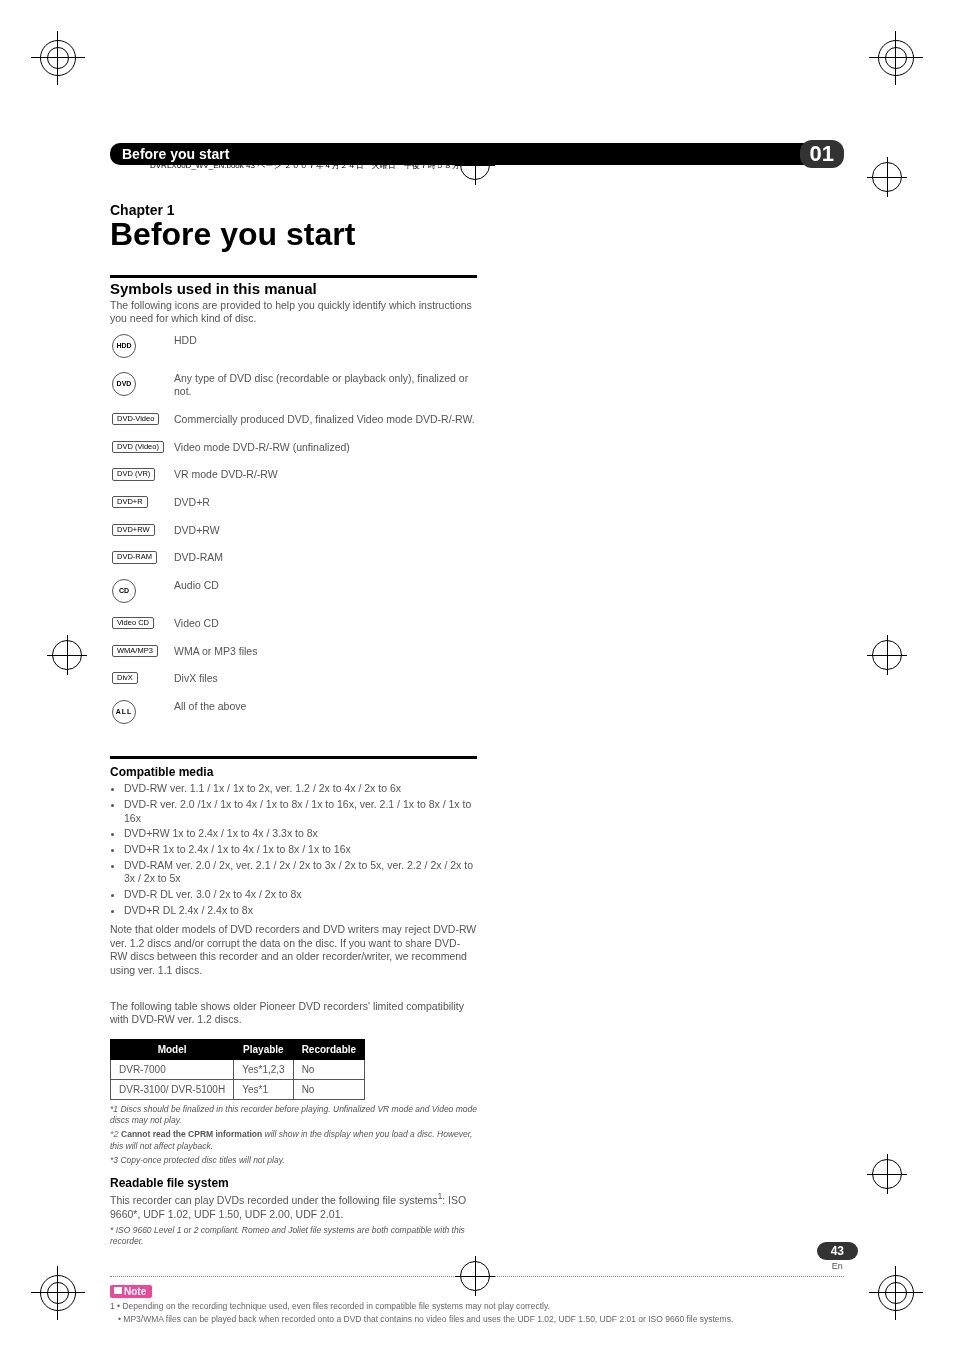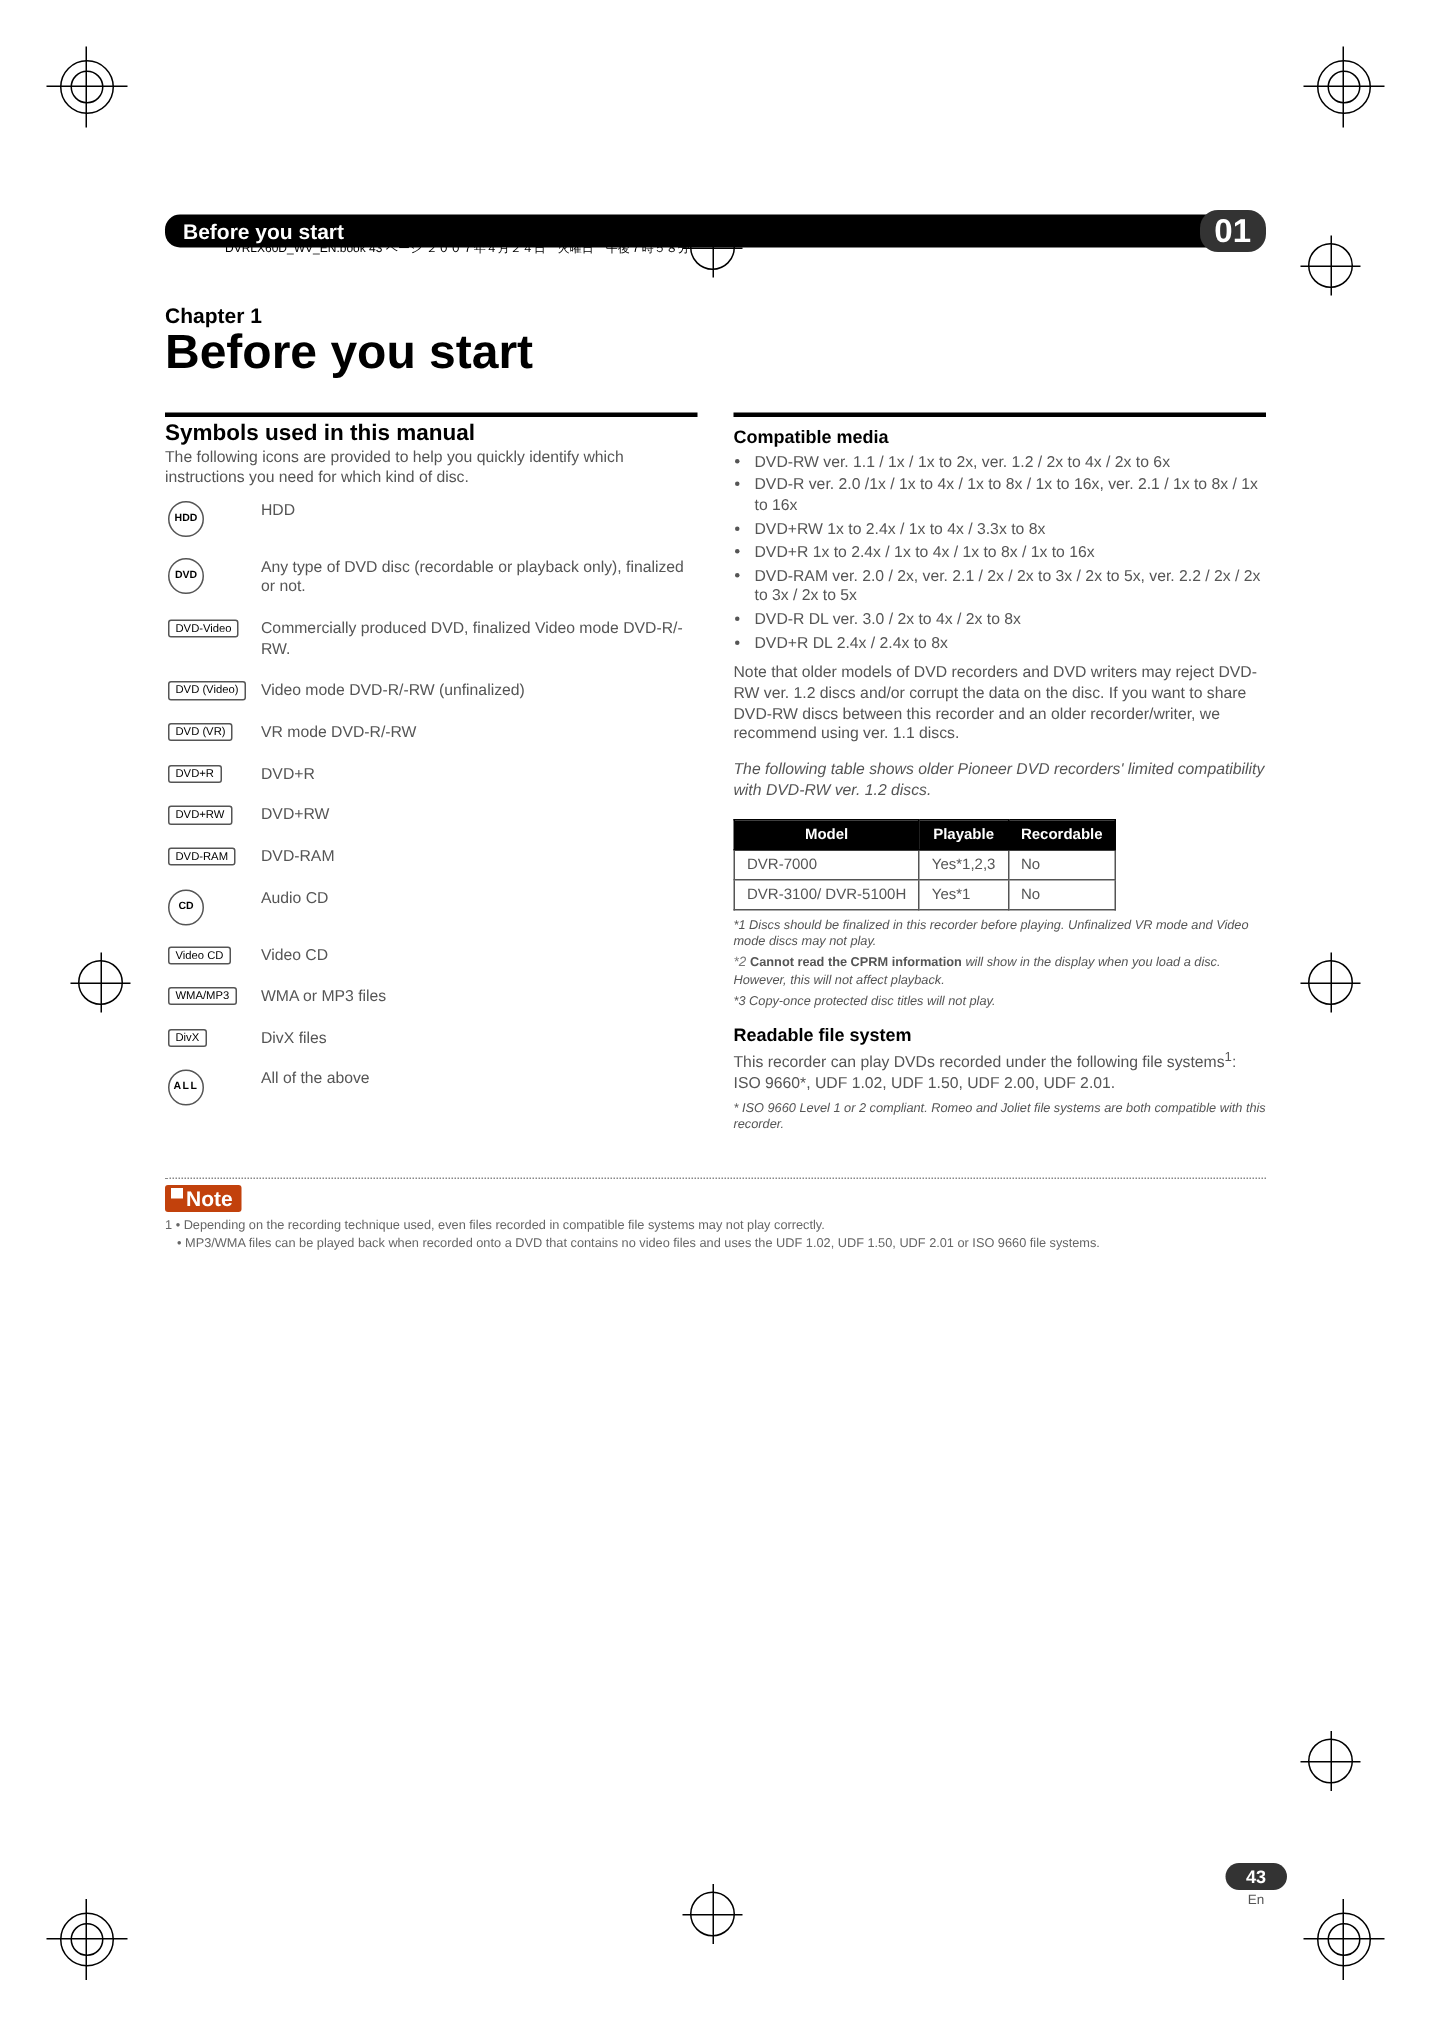--- a/index.html
+++ b/index.html
@@ -18,40 +18,40 @@
 .small-target { width:28px; height:28px; border-radius:50%; border:1px solid #000; position:absolute; }
 .small-target::before, .small-target::after { content:""; position:absolute; background:#000; }
 .small-target::before { width:1px; height:40px; top:-6px; left:14px; }
 .small-target::after { width:40px; height:1px; left:-6px; top:14px; }
 .header-line { font-size: 8px; color:#000; position:absolute; top:160px; left:150px; }
 .section-bar { display:flex; align-items:center; margin-top: 80px; }
 .section-bar .pill { flex:1; background:#000; color:#fff; font-weight:bold; font-size:14px; padding: 3px 12px; border-radius: 10px 0 0 10px; }
 .section-bar .num { background:#333; color:#fff; font-size:22px; font-weight:bold; padding: 1px 10px; border-radius: 12px; margin-left:-6px; }
 .chapter-label { font-size:14px; font-weight:bold; margin-top: 34px; }
 .chapter-title { font-size:32px; font-weight:bold; margin-top:-2px; }
-.columns { display:flex; gap: 24px; margin-top: 22px; }
+.columns { display:flex; gap: 24px; margin-top: 22px; flex-direction: column; }
 .col { width: 50%; font-size: 10.5px; line-height: 1.3; color:#555; }
 .rule { height:3px; background:#000; margin-bottom:1px; }
 .h2 { font-size:15px; font-weight:bold; color:#000; }
 .h3 { font-size:12px; font-weight:bold; color:#000; }
 .sym-table { width:100%; }
 .sym-table td { vertical-align: top; padding: 6px 0; }
 .sym-table td:first-child { width: 60px; font-size:8px; font-weight:bold; color:#000; }
 .icon-box { display:inline-block; border:1px solid #555; padding: 1px 4px; font-size:7.5px; font-weight:normal; border-radius:2px; color:#000; background:#fff; line-height:1.1; }
 .icon-round { display:inline-block; border:1px solid #555; border-radius:50%; width:22px; height:22px; font-size:7px; font-weight:bold; text-align:center; line-height:22px; color:#000; }
 ul.bullets { margin: 2px 0 6px 0; padding-left: 14px; }
 ul.bullets li { margin-bottom: 2px; }
 table.compat { border-collapse: collapse; margin-top: 12px; }
 table.compat th { background:#000; color:#fff; font-size:10px; padding: 3px 8px; border:1px solid #000; }
 table.compat td { border:1px solid #555; font-size:10px; padding: 3px 8px; text-align:left; }
 table.compat td:first-child { text-align:left; }
 .foot { font-size: 8.5px; font-style: italic; color:#555; line-height:1.25; margin-top:4px; }
 .foot b { font-style: normal; }
 .note-row { margin-top: 30px; border-top:1px dotted #888; padding-top:4px; }
-.note-icon { display:inline-block; background:#c2410c; color:#fff; font-size:14px; padding:1px 6px 1px 14px; border-radius:2px; position:relative; font-weight:bold; }
+.note-icon { display:inline-block; background:#ec4899; color:#fff; font-size:10px; padding:1px 6px 1px 14px; border-radius:2px; position:relative; font-weight:bold; }
 .note-icon::before { content:""; position:absolute; left:4px; top:2px; width:8px; height:7px; background:#fff; }
 .note-text { font-size:8.5px; color:#666; margin-top:2px; line-height:1.25; }
 .page-num { position:absolute; right:96px; bottom:80px; text-align:center; }
 .page-num .bubble { background:#333; color:#fff; font-size:12px; font-weight:bold; padding:2px 14px; border-radius:12px; display:inline-block; }
 .page-num .lang { font-size:9px; color:#555; margin-top:1px; }
 .bracket { font-size:9px; color:#777; }
 </style>
 </head>
 <body>
 
@@ -165,21 +165,21 @@
       <ul class="bullets">
         <li>DVD-RW ver. 1.1 / 1x / 1x to 2x, ver. 1.2 / 2x to 4x / 2x to 6x</li>
         <li>DVD-R ver. 2.0 /1x / 1x to 4x / 1x to 8x / 1x to 16x, ver. 2.1 / 1x to 8x / 1x to 16x</li>
         <li>DVD+RW 1x to 2.4x / 1x to 4x / 3.3x to 8x</li>
         <li>DVD+R 1x to 2.4x / 1x to 4x / 1x to 8x / 1x to 16x</li>
         <li>DVD-RAM ver. 2.0 / 2x, ver. 2.1 / 2x / 2x to 3x / 2x to 5x, ver. 2.2 / 2x / 2x to 3x / 2x to 5x</li>
         <li>DVD-R DL ver. 3.0 / 2x to 4x / 2x to 8x</li>
         <li>DVD+R DL 2.4x / 2.4x to 8x</li>
       </ul>
       <div>Note that older models of DVD recorders and DVD writers may reject DVD-RW ver. 1.2 discs and/or corrupt the data on the disc. If you want to share DVD-RW discs between this recorder and an older recorder/writer, we recommend using ver. 1.1 discs.</div>
-      <div style="margin-top:10px;font-style:italic;">The following table shows older Pioneer DVD recorders' limited compatibility with DVD-RW ver. 1.2 discs.</div>
+      <div style="margin-top:22px;">The following table shows older Pioneer DVD recorders' limited compatibility with DVD-RW ver. 1.2 discs.</div>
 
       <table class="compat">
         <thead>
             <tr>
           <th>Model</th>
           <th>Playable</th>
           <th>Recordable</th>
         </tr>
           </thead>
         <tbody>

